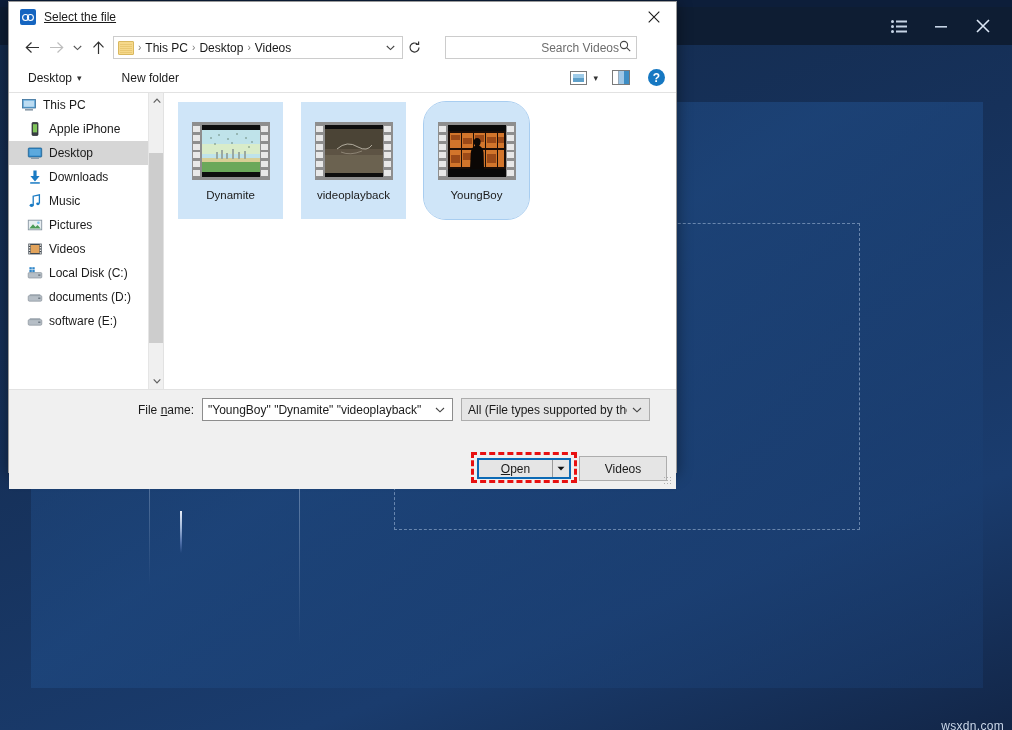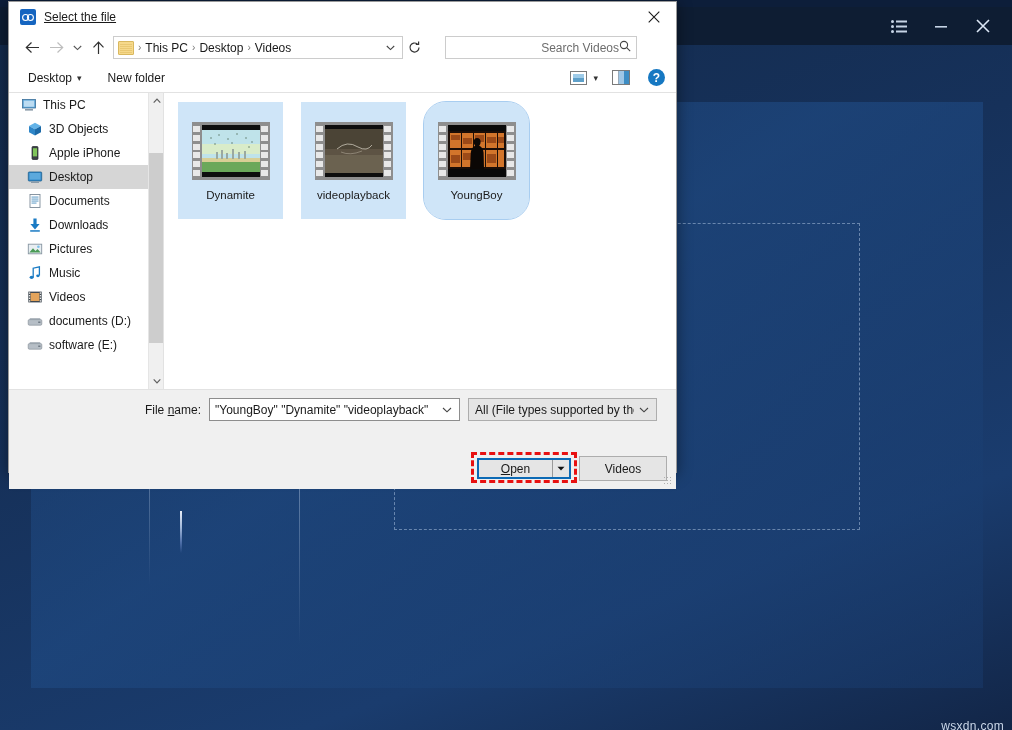--- a/index.html
+++ b/index.html
@@ -208,21 +208,21 @@
     margin-top: 9px; font-size: 11.5px; color: #1a1a1a; white-space: nowrap;
   }
 
   
   #dlg-footer {
     position: relative; height: 100px; background: #f0f0f0;
     border-top: 1px solid #e2e2e2;
   }
   #filename-row {
     position: absolute; left: 0; top: 8px; width: 100%;
-    display: flex; align-items: center; margin-left: 7px;
+    display: flex; align-items: center;
   }
   #filename-label {
     width: 193px; text-align: right; padding-right: 8px;
     font-size: 12px; color: #1a1a1a;
   }
   #filename-input {
     width: 251px; height: 23px; background: #fff; border: 1px solid #8d8d8d;
     display: flex; align-items: center; padding: 0 2px 0 5px;
     font-size: 12px; color: #1a1a1a;
   }
@@ -386,21 +386,21 @@
         </svg>
       </span>
     </div>
   </div>
 
   <div id="dlg-cmdbar">
     <div class="cmd-item">
       <span>Desktop</span>
       <span style="font-size:9px;color:#333;">▾</span>
     </div>
-    <div class="cmd-item" style="margin-left:10px;">
+    <div class="cmd-item" style="margin-left:24px;">
       <span>New folder</span>
     </div>
 
     <div id="cmd-right">
       <div id="view-icon"></div>
       <span id="view-drop">▾</span>
       <div id="pane-icon">
           <i></i>
           <i></i>
           <i></i>
@@ -417,30 +417,20 @@
         <span class="tree-ico">
           <svg width="16" height="16" viewBox="0 0 16 16" aria-hidden="true">
             <rect x="1.5" y="2.5" width="13" height="8.5" fill="#5da5d8" stroke="#3b6f99" stroke-width="0.8"></rect>
             <rect x="2.8" y="3.6" width="10.4" height="6.2" fill="#bcdcf2"></rect>
             <rect x="4" y="12" width="8" height="1.6" fill="#8a9aa8"></rect>
           </svg>
         </span>
         <span>This PC</span>
       </div>
 
-      <div class="tree-item">
-        <span class="tree-ico">
-          <svg width="16" height="16" viewBox="0 0 16 16" aria-hidden="true">
-            <path d="M8 1.8 L14 5 L8 8.2 L2 5 Z" fill="#63b3e8"></path>
-            <path d="M2 5 L8 8.2 L8 14.4 L2 11.2 Z" fill="#2e86c8"></path>
-            <path d="M14 5 L8 8.2 L8 14.4 L14 11.2 Z" fill="#1c6aa8"></path>
-          </svg>
-        </span>
-        <span>3D Objects</span>
-      </div>
 
       <div class="tree-item">
         <span class="tree-ico">
           <svg width="16" height="16" viewBox="0 0 16 16" aria-hidden="true">
             <rect x="5" y="1.5" width="6" height="13" rx="1" fill="#3a3f45" stroke="#22262b" stroke-width="0.7"></rect>
             <rect x="5.9" y="3.2" width="4.2" height="8.2" fill="#7fc45a"></rect>
           </svg>
         </span>
         <span>Apple iPhone</span>
       </div>
@@ -449,63 +439,51 @@
         <span class="tree-ico">
           <svg width="16" height="16" viewBox="0 0 16 16" aria-hidden="true">
             <rect x="1.3" y="3" width="13.4" height="9" rx="0.8" fill="#2f86c9" stroke="#1f628f" stroke-width="0.8"></rect>
             <rect x="2.5" y="4" width="11" height="6.6" fill="#5ca9dd"></rect>
             <rect x="4" y="12.6" width="8" height="1.4" fill="#8a9aa8"></rect>
           </svg>
         </span>
         <span>Desktop</span>
       </div>
 
-      <div class="tree-item">
-        <span class="tree-ico">
-          <svg width="16" height="16" viewBox="0 0 16 16" aria-hidden="true">
-            <rect x="3" y="1.5" width="10" height="13" fill="#ffffff" stroke="#7d8c99" stroke-width="0.9"></rect>
-            <rect x="4.5" y="3.6" width="7" height="0.9" fill="#4b8fc0"></rect>
-            <rect x="4.5" y="5.6" width="7" height="0.9" fill="#4b8fc0"></rect>
-            <rect x="4.5" y="7.6" width="7" height="0.9" fill="#4b8fc0"></rect>
-            <rect x="4.5" y="9.6" width="5" height="0.9" fill="#4b8fc0"></rect>
-          </svg>
-        </span>
-        <span>Documents</span>
-      </div>
 
       <div class="tree-item">
         <span class="tree-ico">
           <svg width="16" height="16" viewBox="0 0 16 16" aria-hidden="true">
             <path d="M6.4 1.5 H9.6 V7 H12.6 L8 12.4 L3.4 7 H6.4 Z" fill="#1a7bc4"></path>
             <rect x="3.2" y="13.2" width="9.6" height="1.5" fill="#1a7bc4"></rect>
           </svg>
         </span>
         <span>Downloads</span>
+      </div>
+
+      <div class="tree-item">
+        <span class="tree-ico">
+          <svg width="16" height="16" viewBox="0 0 16 16" aria-hidden="true">
+            <path d="M6.2 12.2 V3.2 L12.4 1.8 V10.6" stroke="#1a7bc4" stroke-width="1.3" fill="none"></path>
+            <ellipse cx="4.6" cy="12.3" rx="2" ry="1.6" fill="#1a7bc4"></ellipse>
+            <ellipse cx="10.9" cy="10.8" rx="1.7" ry="1.4" fill="#1a7bc4"></ellipse>
+          </svg>
+        </span>
+        <span>Music</span>
       </div>
 
       <div class="tree-item">
         <span class="tree-ico">
           <svg width="16" height="16" viewBox="0 0 16 16" aria-hidden="true">
             <rect x="1.3" y="3.2" width="13.4" height="9.6" fill="#e8eef2" stroke="#8795a1" stroke-width="0.9"></rect>
             <path d="M2.3 11.6 L6 7.2 L8.5 10 L10.5 8 L13.7 11.6 Z" fill="#4b9b57"></path>
             <circle cx="11.4" cy="5.8" r="1.3" fill="#7ec0ea"></circle>
           </svg>
         </span>
         <span>Pictures</span>
-      </div>
-
-      <div class="tree-item">
-        <span class="tree-ico">
-          <svg width="16" height="16" viewBox="0 0 16 16" aria-hidden="true">
-            <path d="M6.2 12.2 V3.2 L12.4 1.8 V10.6" stroke="#1a7bc4" stroke-width="1.3" fill="none"></path>
-            <ellipse cx="4.6" cy="12.3" rx="2" ry="1.6" fill="#1a7bc4"></ellipse>
-            <ellipse cx="10.9" cy="10.8" rx="1.7" ry="1.4" fill="#1a7bc4"></ellipse>
-          </svg>
-        </span>
-        <span>Music</span>
       </div>
 
       <div class="tree-item">
         <span class="tree-ico">
           <svg width="16" height="16" viewBox="0 0 16 16" aria-hidden="true">
             <rect x="1.3" y="2.6" width="13.4" height="10.8" fill="#3f4850"></rect>
             <rect x="3.6" y="4" width="8.8" height="8" fill="#e2a35b"></rect>
             <g fill="#e8e8e8">
               <rect x="1.9" y="3.4" width="1.3" height="1.4"></rect>
                 <rect x="1.9" y="6" width="1.3" height="1.4"></rect>
@@ -514,20 +492,35 @@
               <rect x="12.8" y="3.4" width="1.3" height="1.4"></rect>
                 <rect x="12.8" y="6" width="1.3" height="1.4"></rect>
               <rect x="12.8" y="8.6" width="1.3" height="1.4"></rect>
                 <rect x="12.8" y="11.2" width="1.3" height="1.4"></rect>
             </g>
           </svg>
         </span>
         <span>Videos</span>
       </div>
 
+      <div class="tree-item">
+        <span class="tree-ico">
+          <svg width="16" height="16" viewBox="0 0 16 16" aria-hidden="true">
+            <rect x="1.2" y="7.6" width="13.6" height="5.4" rx="1" fill="#b6bec6" stroke="#8b949c" stroke-width="0.7"></rect>
+            <g fill="#2f86c9">
+              <rect x="2.4" y="2.2" width="2.4" height="2.2"></rect>
+                <rect x="5.3" y="2.2" width="2.4" height="2.2"></rect>
+              <rect x="2.4" y="4.9" width="2.4" height="2.2"></rect>
+                <rect x="5.3" y="4.9" width="2.4" height="2.2"></rect>
+            </g>
+            <rect x="11.2" y="9.4" width="2.2" height="1.5" fill="#6f7a84"></rect>
+          </svg>
+        </span>
+        <span>Local Disk (C:)</span>
+      </div>
 
       <div class="tree-item">
         <span class="tree-ico">
           <svg width="16" height="16" viewBox="0 0 16 16" aria-hidden="true">
             <rect x="1.2" y="6.6" width="13.6" height="5.6" rx="1.2" fill="#b6bec6" stroke="#8b949c" stroke-width="0.7"></rect>
             <rect x="2.6" y="5.2" width="10.8" height="1.8" rx="0.6" fill="#9aa4ad"></rect>
             <rect x="11.2" y="8.5" width="2.2" height="1.5" fill="#6f7a84"></rect>
           </svg>
         </span>
         <span>documents (D:)</span>

